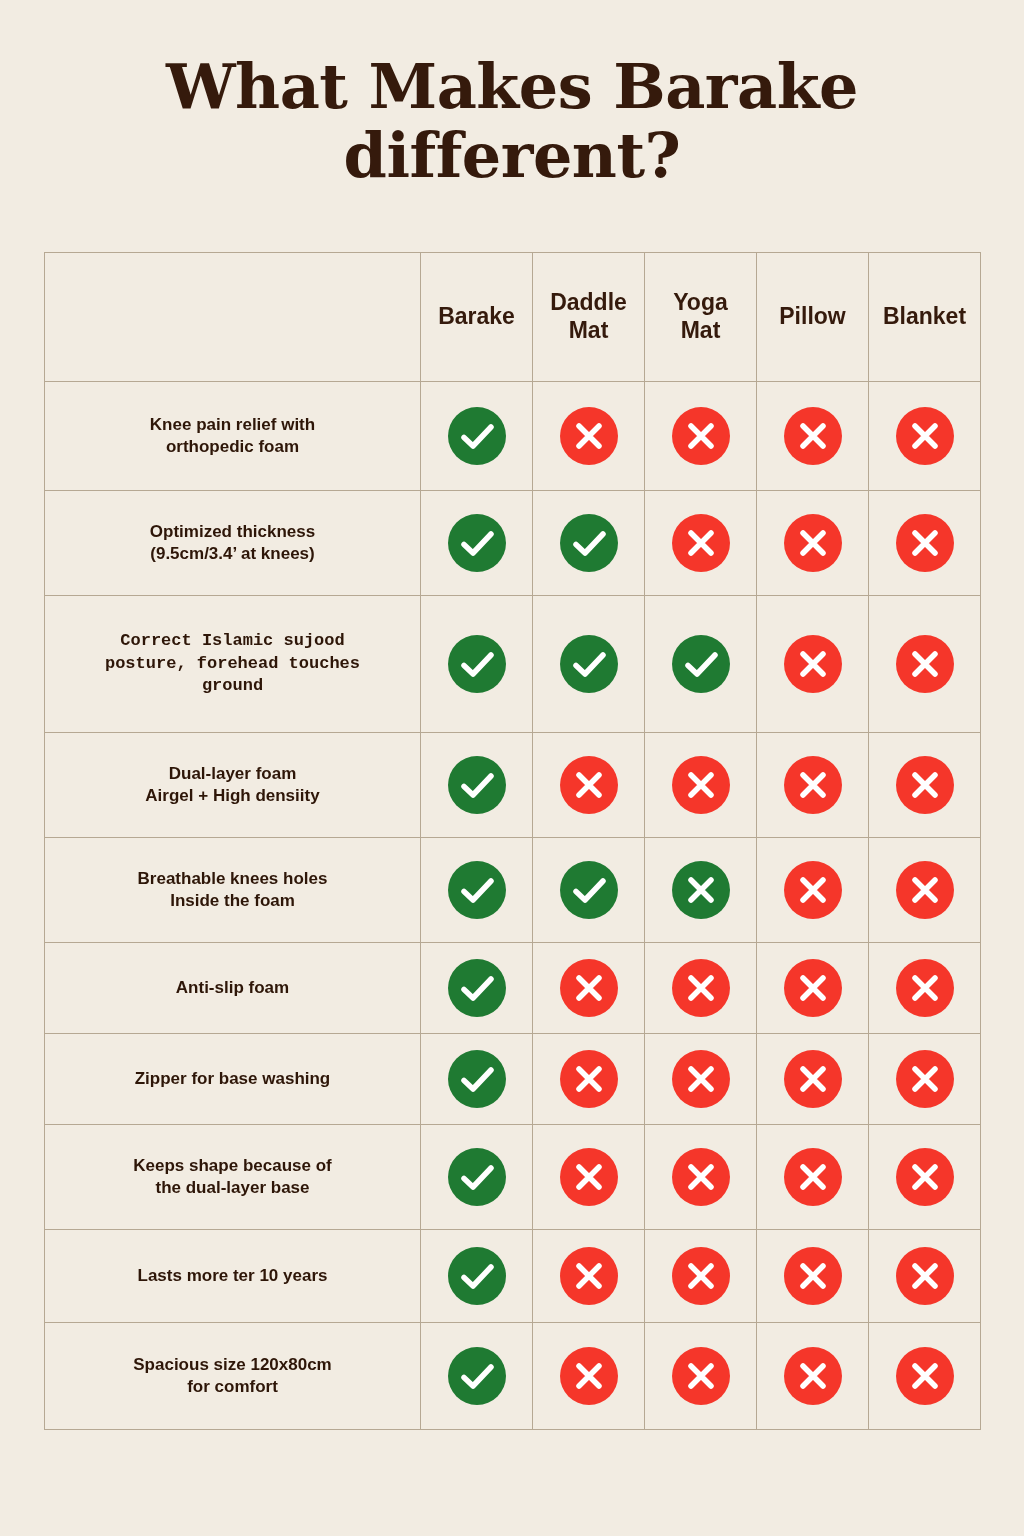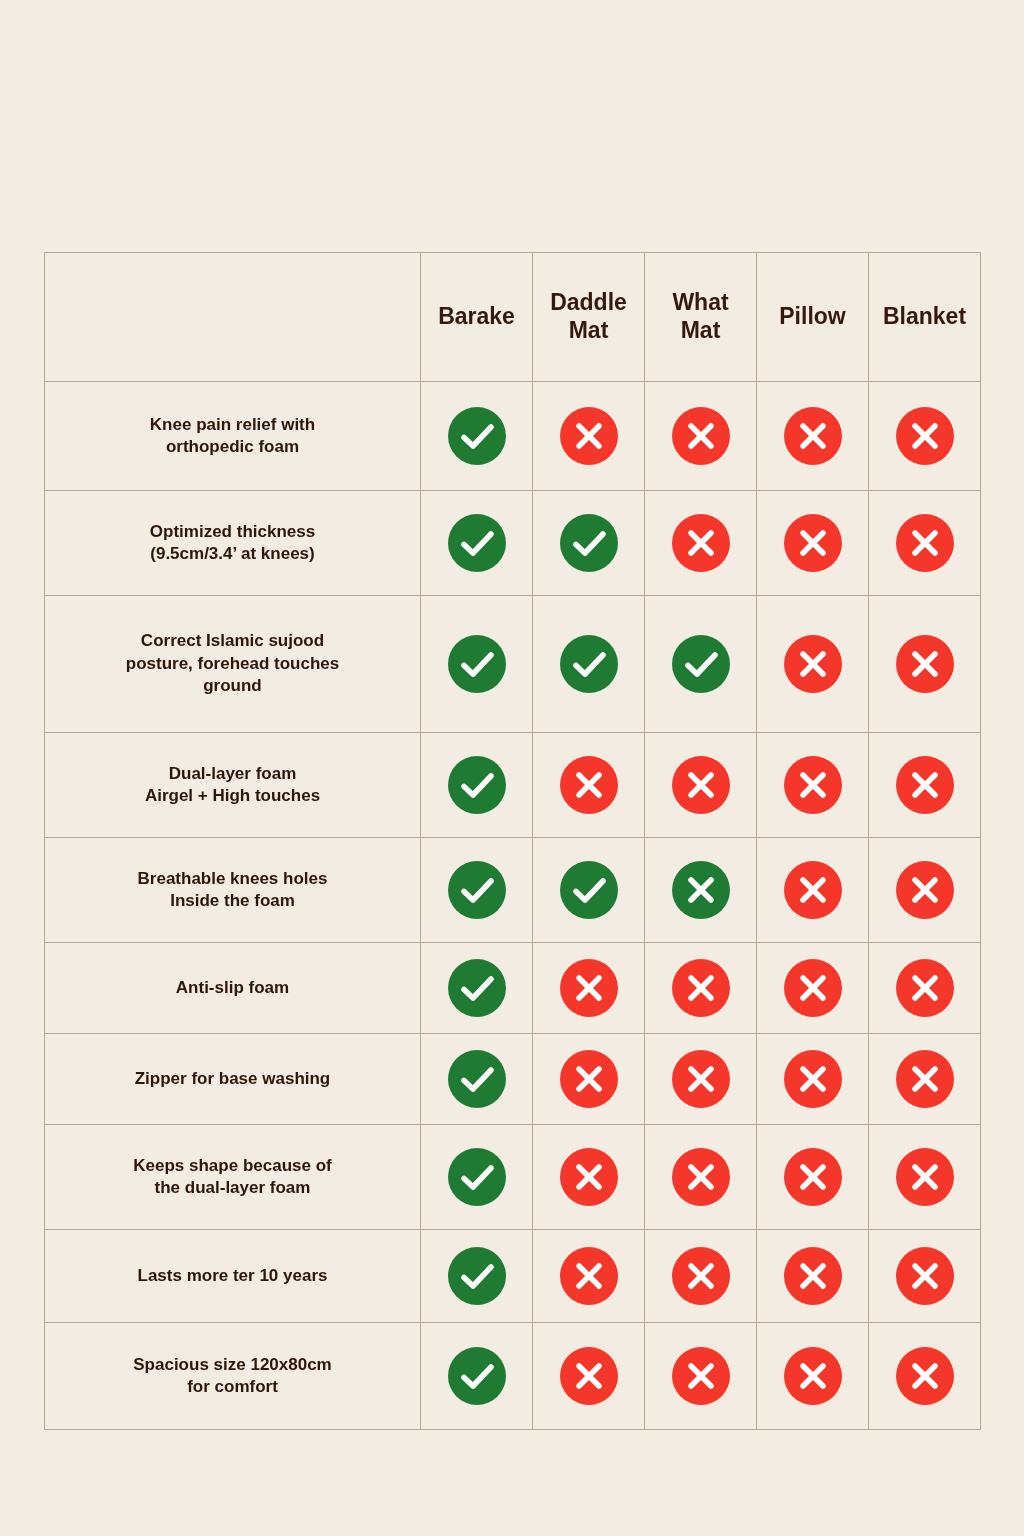--- a/index.html
+++ b/index.html
@@ -77,52 +77,54 @@
     height: 58px;
     border-radius: 50%;
     position: relative;
     vertical-align: middle;
   }
   .badge.yes { background: #1f7a32; }
   .badge.no  { background: #f5362a; }
   .badge svg { display: block; }
   .row-h1 td { height: 108px; }
   .row-h2 td { height: 104px; }
-  .row-h3 td { height: 136px; }
+  .row-h3 td { height: 136px; font-family: Liberation Mono, monospace; }
   .row-h4 td { height: 104px; }
   .row-h5 td { height: 104px; }
   .row-h6 td { height: 90px; }
   .row-h7 td { height: 90px; }
   .row-h8 td { height: 104px; }
   .row-h9 td { height: 92px; }
   .row-h10 td { height: 106px; }
 </style>
 </head>
 <body>
 
 <div class="page">
 
+  <h1 class="title">What Makes Barake
+different?</h1>
 
   <div class="table-wrap">
     <table class="compare">
       <colgroup>
         <col class="feature">
         <col class="brand">
         <col class="brand">
         <col class="brand">
         <col class="brand">
         <col class="brand">
       </colgroup>
       <thead>
         <tr>
           <th class="head-blank"></th>
           <th class="head-cell">Barake</th>
           <th class="head-cell">Daddle
 Mat</th>
-          <th class="head-cell">What
+          <th class="head-cell">Yoga
 Mat</th>
           <th class="head-cell">Pillow</th>
           <th class="head-cell">Blanket</th>
         </tr>
       </thead>
       <tbody>
           <tr class="row-h1">
             <td class="feature-cell">Knee pain relief with
 orthopedic foam</td>
             <td class="mark-cell"><span class="badge yes"><svg width="58" height="58" viewBox="0 0 58 58">
@@ -175,21 +177,21 @@
                 </svg></span></td>
             <td class="mark-cell"><span class="badge no"><svg width="58" height="58" viewBox="0 0 58 58">
                   <path d="M19 19 L39 39 M39 19 L19 39" fill="none" stroke="#ffffff" stroke-width="5.5" stroke-linecap="round"></path>
                 </svg></span></td>
             <td class="mark-cell"><span class="badge no"><svg width="58" height="58" viewBox="0 0 58 58">
                   <path d="M19 19 L39 39 M39 19 L19 39" fill="none" stroke="#ffffff" stroke-width="5.5" stroke-linecap="round"></path>
                 </svg></span></td>
           </tr>
           <tr class="row-h4">
             <td class="feature-cell">Dual-layer foam
-Airgel + High touches</td>
+Airgel + High densiity</td>
             <td class="mark-cell"><span class="badge yes"><svg width="58" height="58" viewBox="0 0 58 58">
                   <path d="M16 30.5 L25 39 L43 20" fill="none" stroke="#ffffff" stroke-width="5.5" stroke-linecap="round" stroke-linejoin="round"></path>
                 </svg></span></td>
             <td class="mark-cell"><span class="badge no"><svg width="58" height="58" viewBox="0 0 58 58">
                   <path d="M19 19 L39 39 M39 19 L19 39" fill="none" stroke="#ffffff" stroke-width="5.5" stroke-linecap="round"></path>
                 </svg></span></td>
             <td class="mark-cell"><span class="badge no"><svg width="58" height="58" viewBox="0 0 58 58">
                   <path d="M19 19 L39 39 M39 19 L19 39" fill="none" stroke="#ffffff" stroke-width="5.5" stroke-linecap="round"></path>
                 </svg></span></td>
             <td class="mark-cell"><span class="badge no"><svg width="58" height="58" viewBox="0 0 58 58">
@@ -249,21 +251,21 @@
                 </svg></span></td>
             <td class="mark-cell"><span class="badge no"><svg width="58" height="58" viewBox="0 0 58 58">
                   <path d="M19 19 L39 39 M39 19 L19 39" fill="none" stroke="#ffffff" stroke-width="5.5" stroke-linecap="round"></path>
                 </svg></span></td>
             <td class="mark-cell"><span class="badge no"><svg width="58" height="58" viewBox="0 0 58 58">
                   <path d="M19 19 L39 39 M39 19 L19 39" fill="none" stroke="#ffffff" stroke-width="5.5" stroke-linecap="round"></path>
                 </svg></span></td>
           </tr>
           <tr class="row-h8">
             <td class="feature-cell">Keeps shape because of
-the dual-layer foam</td>
+the dual-layer base</td>
             <td class="mark-cell"><span class="badge yes"><svg width="58" height="58" viewBox="0 0 58 58">
                   <path d="M16 30.5 L25 39 L43 20" fill="none" stroke="#ffffff" stroke-width="5.5" stroke-linecap="round" stroke-linejoin="round"></path>
                 </svg></span></td>
             <td class="mark-cell"><span class="badge no"><svg width="58" height="58" viewBox="0 0 58 58">
                   <path d="M19 19 L39 39 M39 19 L19 39" fill="none" stroke="#ffffff" stroke-width="5.5" stroke-linecap="round"></path>
                 </svg></span></td>
             <td class="mark-cell"><span class="badge no"><svg width="58" height="58" viewBox="0 0 58 58">
                   <path d="M19 19 L39 39 M39 19 L19 39" fill="none" stroke="#ffffff" stroke-width="5.5" stroke-linecap="round"></path>
                 </svg></span></td>
             <td class="mark-cell"><span class="badge no"><svg width="58" height="58" viewBox="0 0 58 58">

